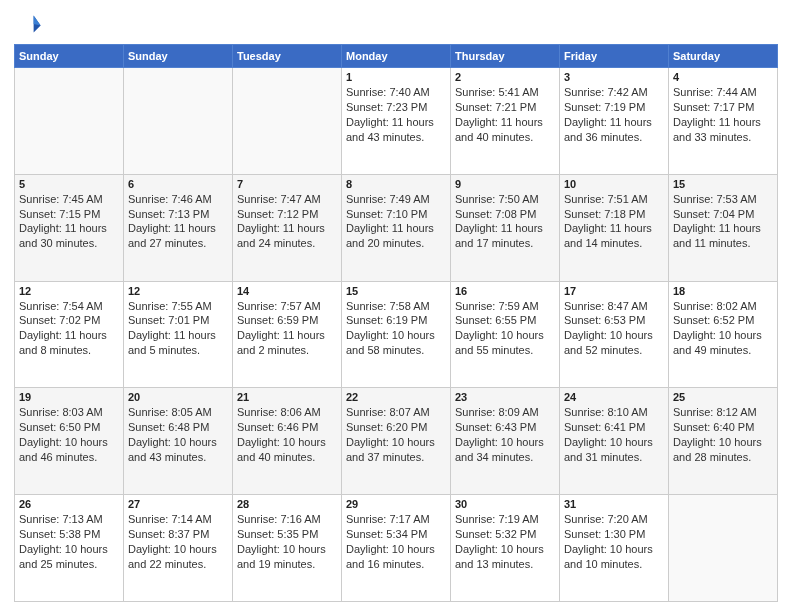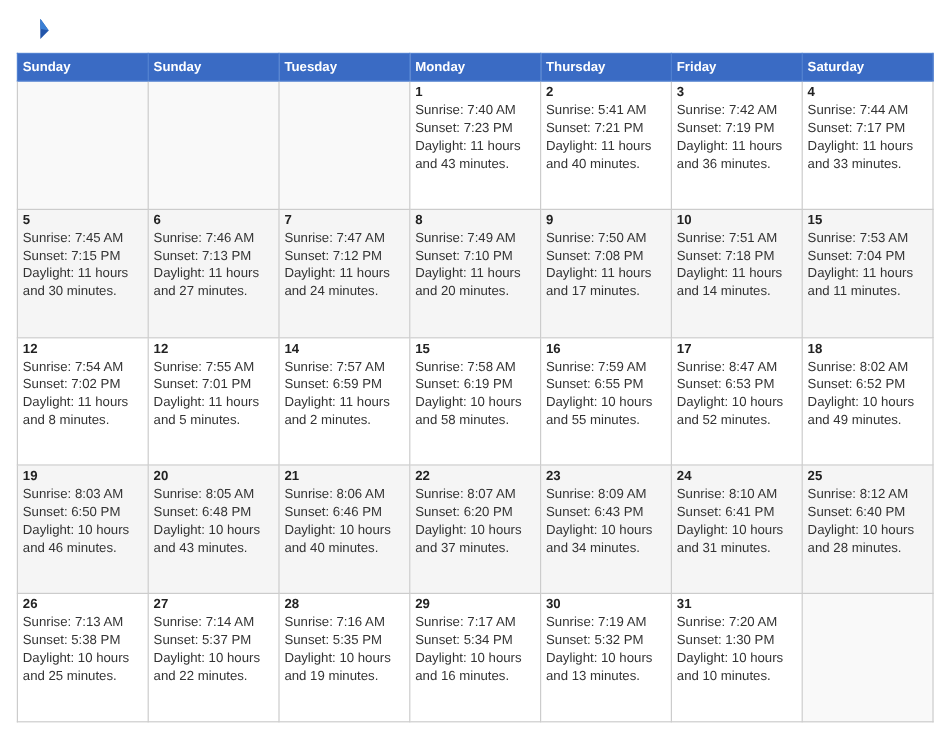--- a/index.html
+++ b/index.html
@@ -320,21 +320,21 @@
           <td>
             <div class="day-num">26</div>
             <div class="day-info">Sunrise: 7:13 AM
 Sunset: 5:38 PM
 Daylight: 10 hours
 and 25 minutes.</div>
           </td>
           <td>
             <div class="day-num">27</div>
             <div class="day-info">Sunrise: 7:14 AM
-Sunset: 5:37 PM
+Sunset: 8:37 PM
 Daylight: 10 hours
 and 22 minutes.</div>
           </td>
           <td>
             <div class="day-num">28</div>
             <div class="day-info">Sunrise: 7:16 AM
 Sunset: 5:35 PM
 Daylight: 10 hours
 and 19 minutes.</div>
           </td>

